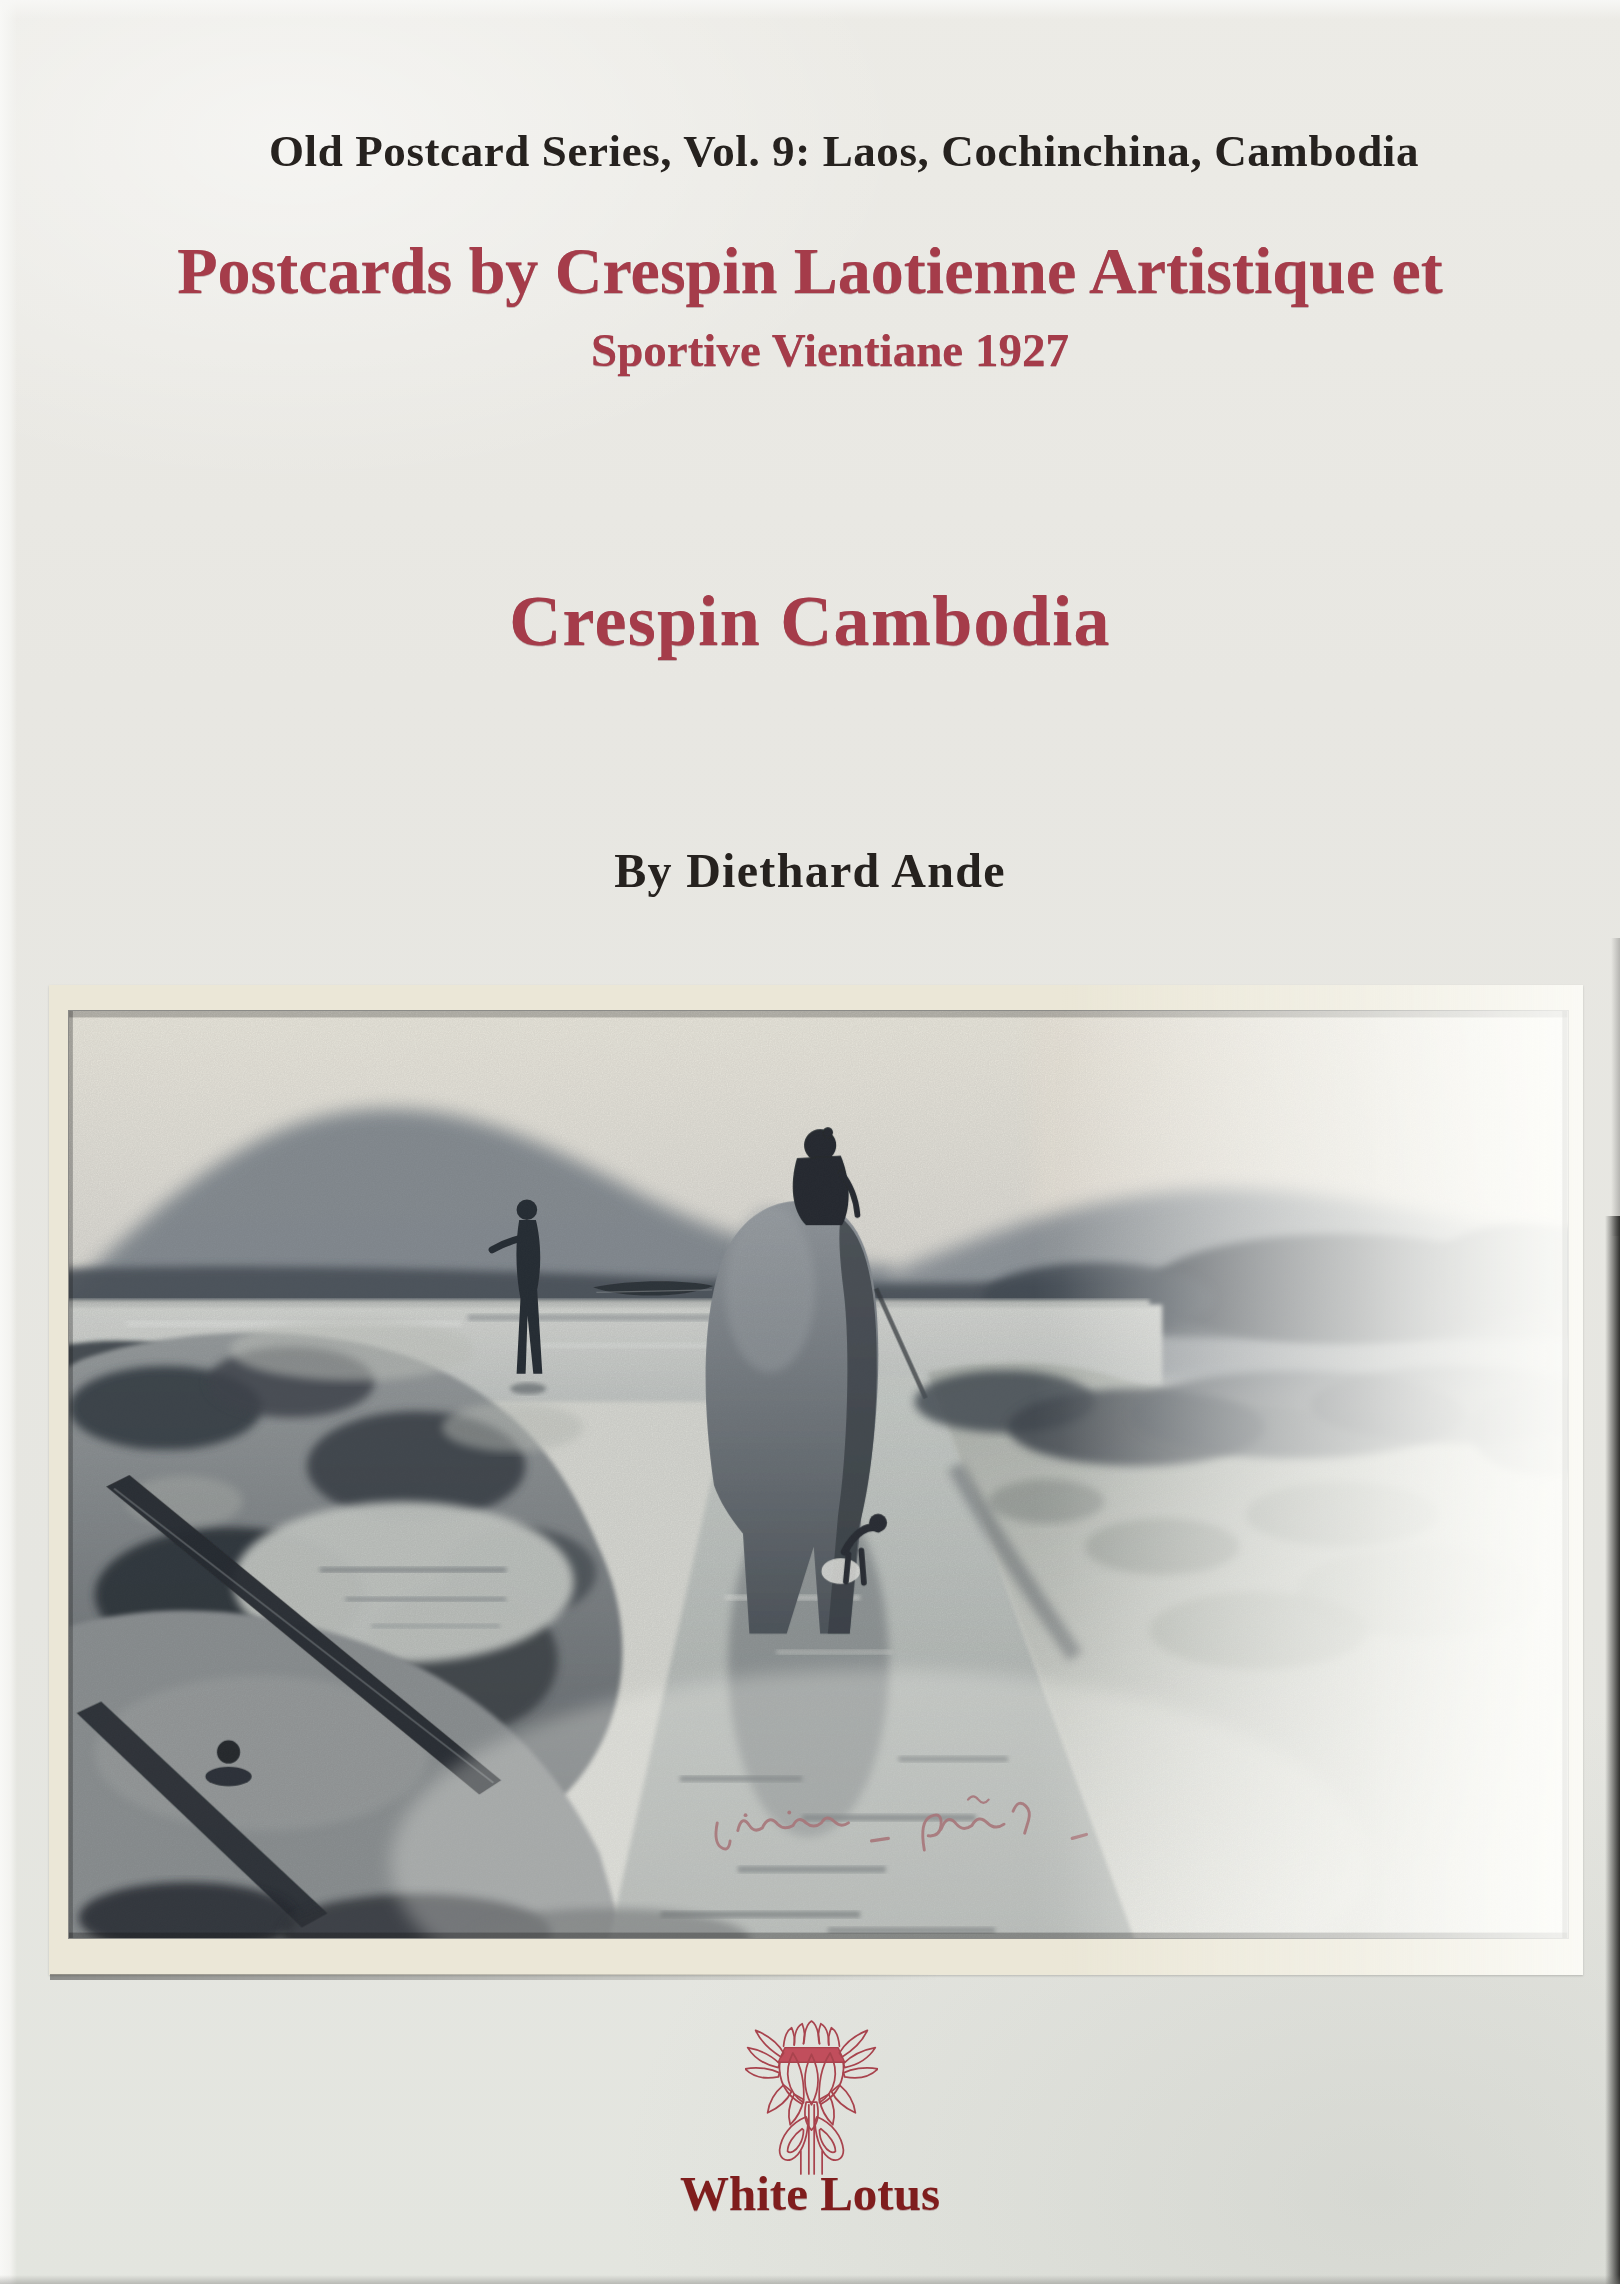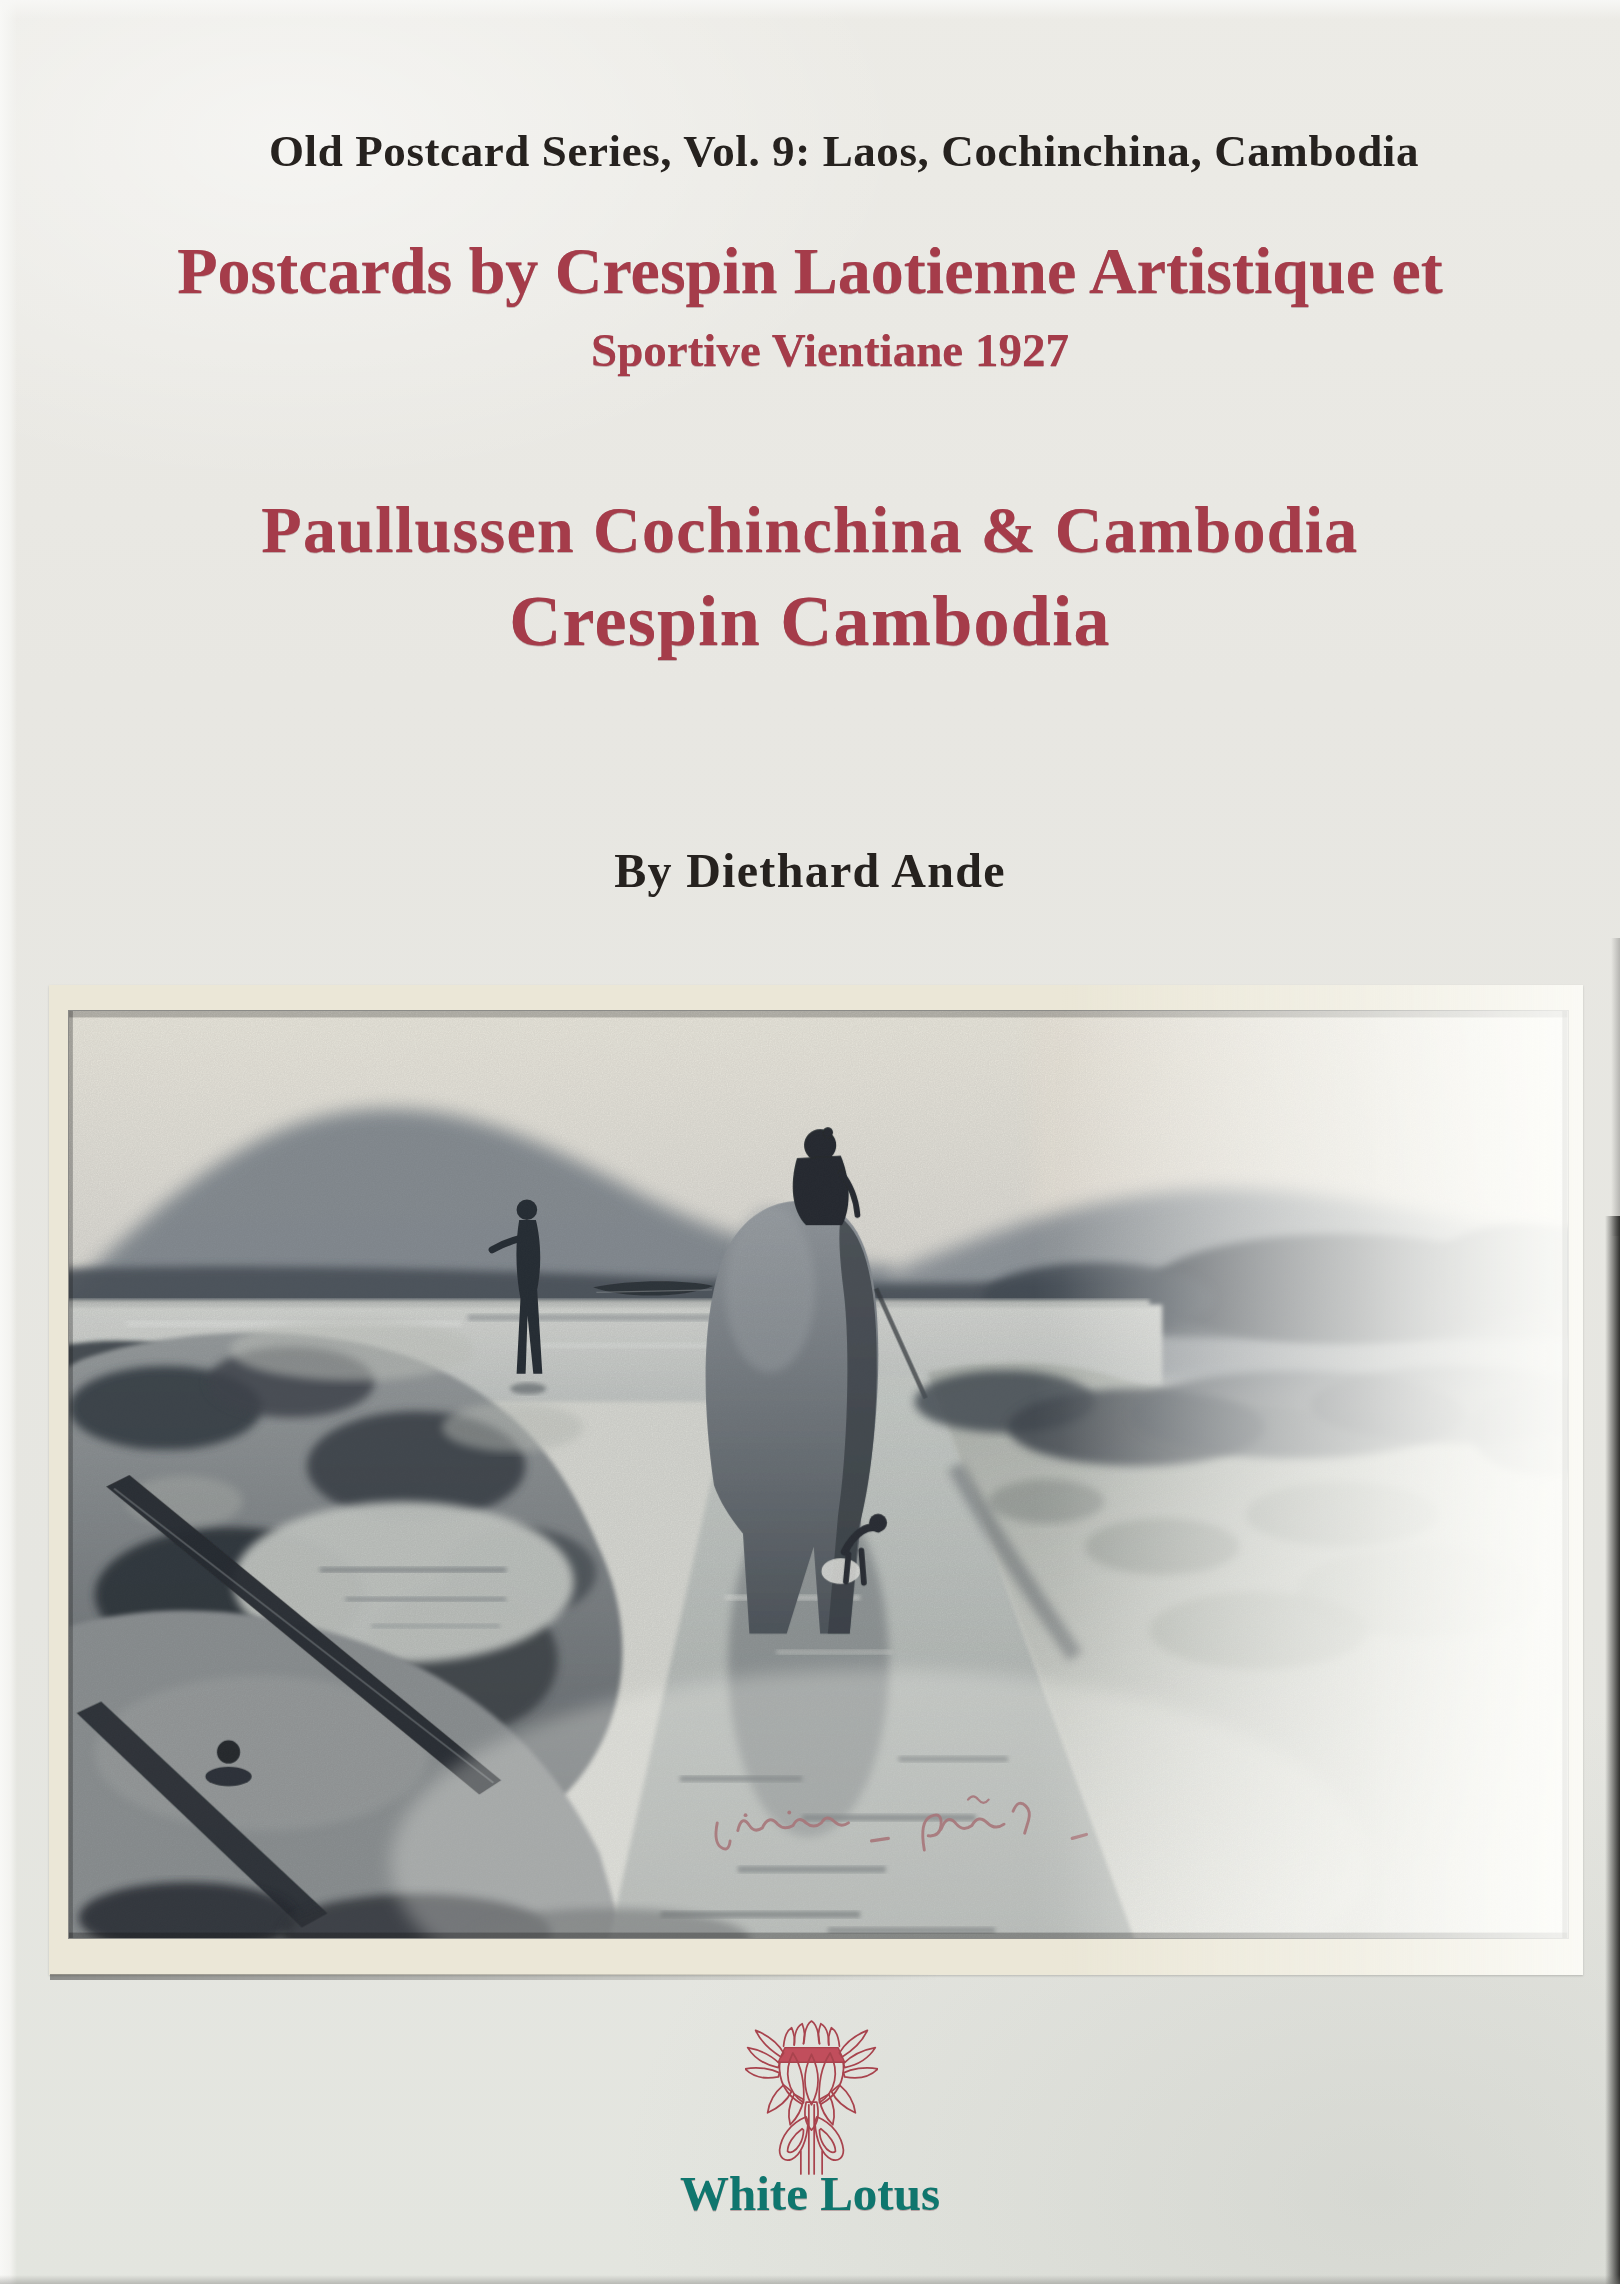--- a/index.html
+++ b/index.html
@@ -51,38 +51,37 @@
     border:1.3px solid rgba(35,35,35,.45);
     overflow:hidden;background:#dedfd9;
   }
   .photo svg{display:block;width:100%;height:100%;}
   .card-glare{
     position:absolute;top:0;right:0;width:34%;height:100%;pointer-events:none;
     background:linear-gradient(90deg,rgba(250,250,246,0) 0%,rgba(250,250,246,.45) 55%,rgba(253,253,250,.85) 100%);
   }
 
   .logo{position:absolute;left:745px;top:2014px;width:133px;height:163px;}
-  .publisher{top:2168px;font-size:49px;color:#0f766e;font-weight:bold;
+  .publisher{top:2168px;font-size:49px;color:#7f1d1d;font-weight:bold;
     text-shadow:0 0.6px 0 rgba(100,25,40,.3);}
 </style>
 </head>
 <body>
 
 <div class="cover">
   <div class="paper-shade"></div>
   <div class="edge-left"></div>
   <div class="edge-top"></div>
   <div class="edge-right-soft"></div>
   <div class="edge-right-dark"></div>
   <div class="edge-bottom"></div>
 
   <div class="txt black-line series">Old Postcard Series, Vol. 9: Laos, Cochinchina, Cambodia</div>
   <div class="txt red-line title1">Postcards by Crespin Laotienne Artistique et</div>
   <div class="txt red-line title2">Sportive Vientiane 1927</div>
-  <div class="txt red-line sub1">Paullussen Cochinchina &amp; Cambodia</div>
   <div class="txt red-line sub2">Crespin Cambodia</div>
   <div class="txt black-line byline">By Diethard Ande</div>
 
   <div class="postcard">
     <div class="photo" role="img" aria-label="Black-and-white postcard photograph: an elephant with a mahout wades down a flooded channel between rocky river banks, with a standing figure, a canoe on the river, wooden beams in the foreground and forested hills behind; handwritten Lao inscription in red ink near the bottom">
       <svg viewBox="0 0 2330 1437" preserveAspectRatio="none">
         <defs>
           <linearGradient id="sky" x1="0" y1="0" x2="0" y2="1">
             <stop offset="0" stop-color="#f1eee3"></stop>
               <stop offset=".6" stop-color="#e4e2db"></stop>

